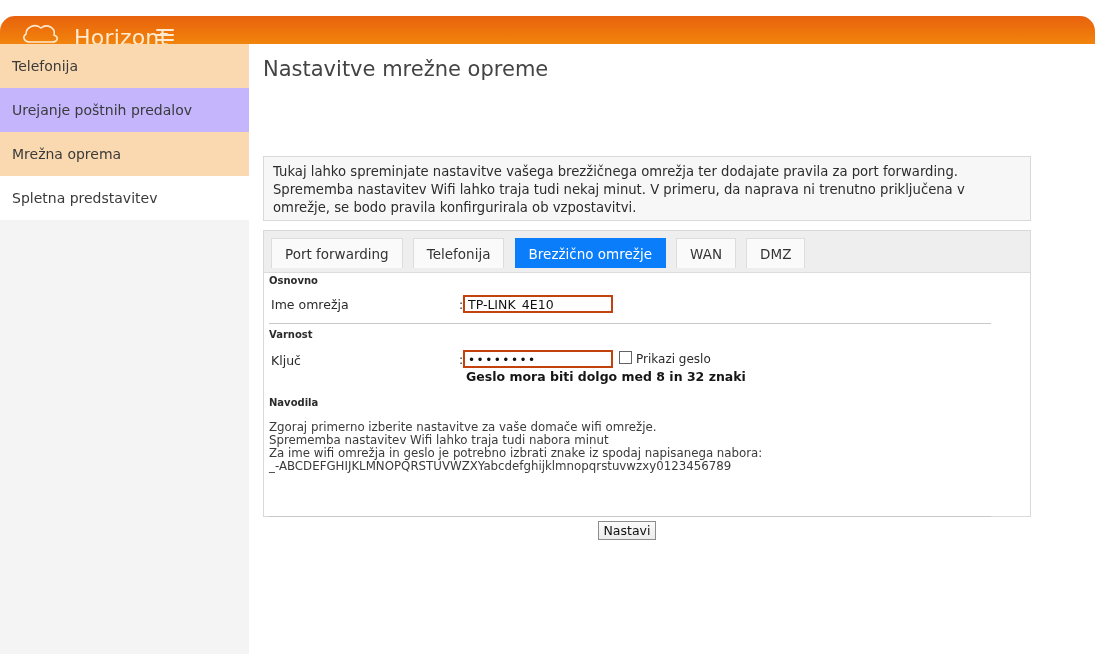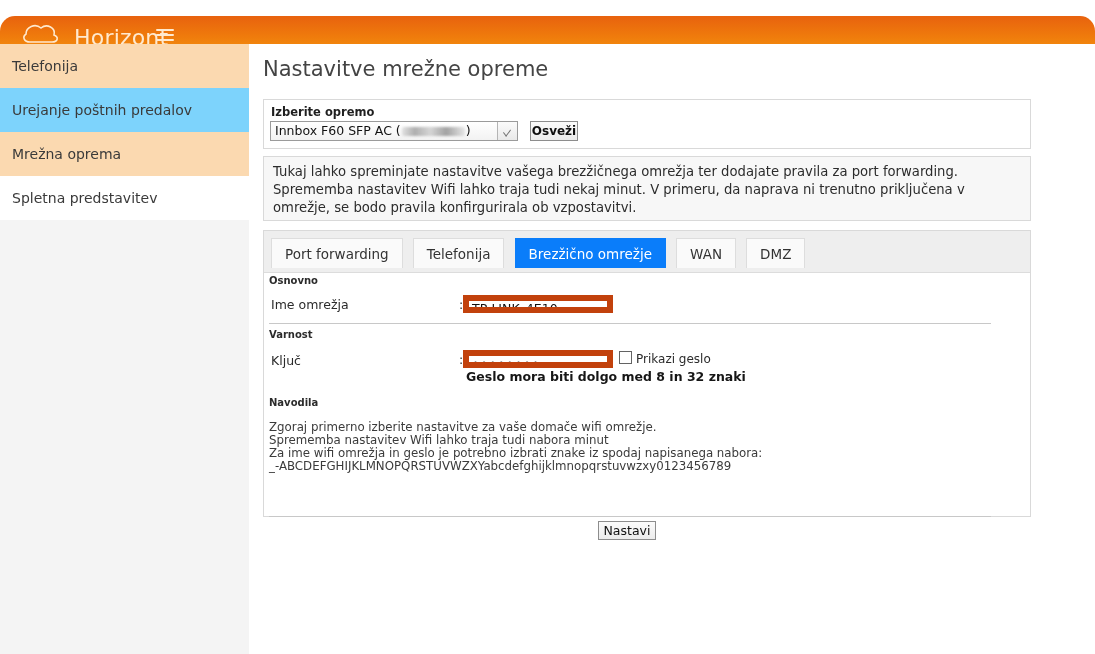--- a/index.html
+++ b/index.html
@@ -66,21 +66,21 @@
     height: 44px;
     line-height: 44px;
     padding-left: 12px;
     font-size: 14px;
     color: #3a3a3a;
     cursor: pointer;
     box-sizing: border-box;
     white-space: nowrap;
   }
   .side-item.peach { background: #fbd9b0; }
-  .side-item.gray  { background: #7dd3fc; }
+  .side-item.gray  { background: #c4b5fd; }
   .side-item.white { background: #ffffff; }
   .side-rest {
     background: #f4f4f4;
     height: 434px;
   }
 
   
   .main {
     position: absolute;
     left: 249px; top: 44px;
@@ -251,21 +251,21 @@
     white-space: nowrap;
   }
   .colon {
     position: absolute;
     font-size: 12.5px;
     color: #2b2b2b;
   }
   .text-input {
     position: absolute;
     box-sizing: border-box;
-    border: 6px solid #c2410c;
+    border: 2px solid #c2410c;
     background: #ffffff;
     font-family: "DejaVu Sans", sans-serif;
     font-size: 12.5px;
     color: #111;
     padding: 0 3px;
     height: 18px;
     line-height: 16px;
     white-space: nowrap;
     overflow: hidden;
   }
@@ -345,28 +345,20 @@
   <div class="side-item white">
     <span>Spletna predstavitev</span>
   </div>
   <div class="side-rest"></div>
 </div>
 
 <div class="main">
 
   <h1 class="page-title">Nastavitve mrežne opreme</h1>
 
-  <div class="panel panel-device">
-    <div class="field-label">Izberite opremo</div>
-    <div class="device-select">
-      <span>Innbox F60 SFP AC (</span><span class="redact"></span><span>)</span>
-      <div class="select-arrow"></div>
-    </div>
-    <div class="btn btn-refresh">Osveži</div>
-  </div>
 
   <div class="panel panel-info">
     <div class="info-text">Tukaj lahko spreminjate nastavitve vašega brezžičnega omrežja ter dodajate pravila za port forwarding. Sprememba nastavitev Wifi lahko traja tudi nekaj minut. V primeru, da naprava ni trenutno priključena v omrežje, se bodo pravila konfirgurirala ob vzpostavitvi.</div>
   </div>
 
   <div class="panel panel-form">
 
     <div class="tabbar">
       <div class="tab">Port forwarding</div>
       <div class="tab">Telefonija</div>

